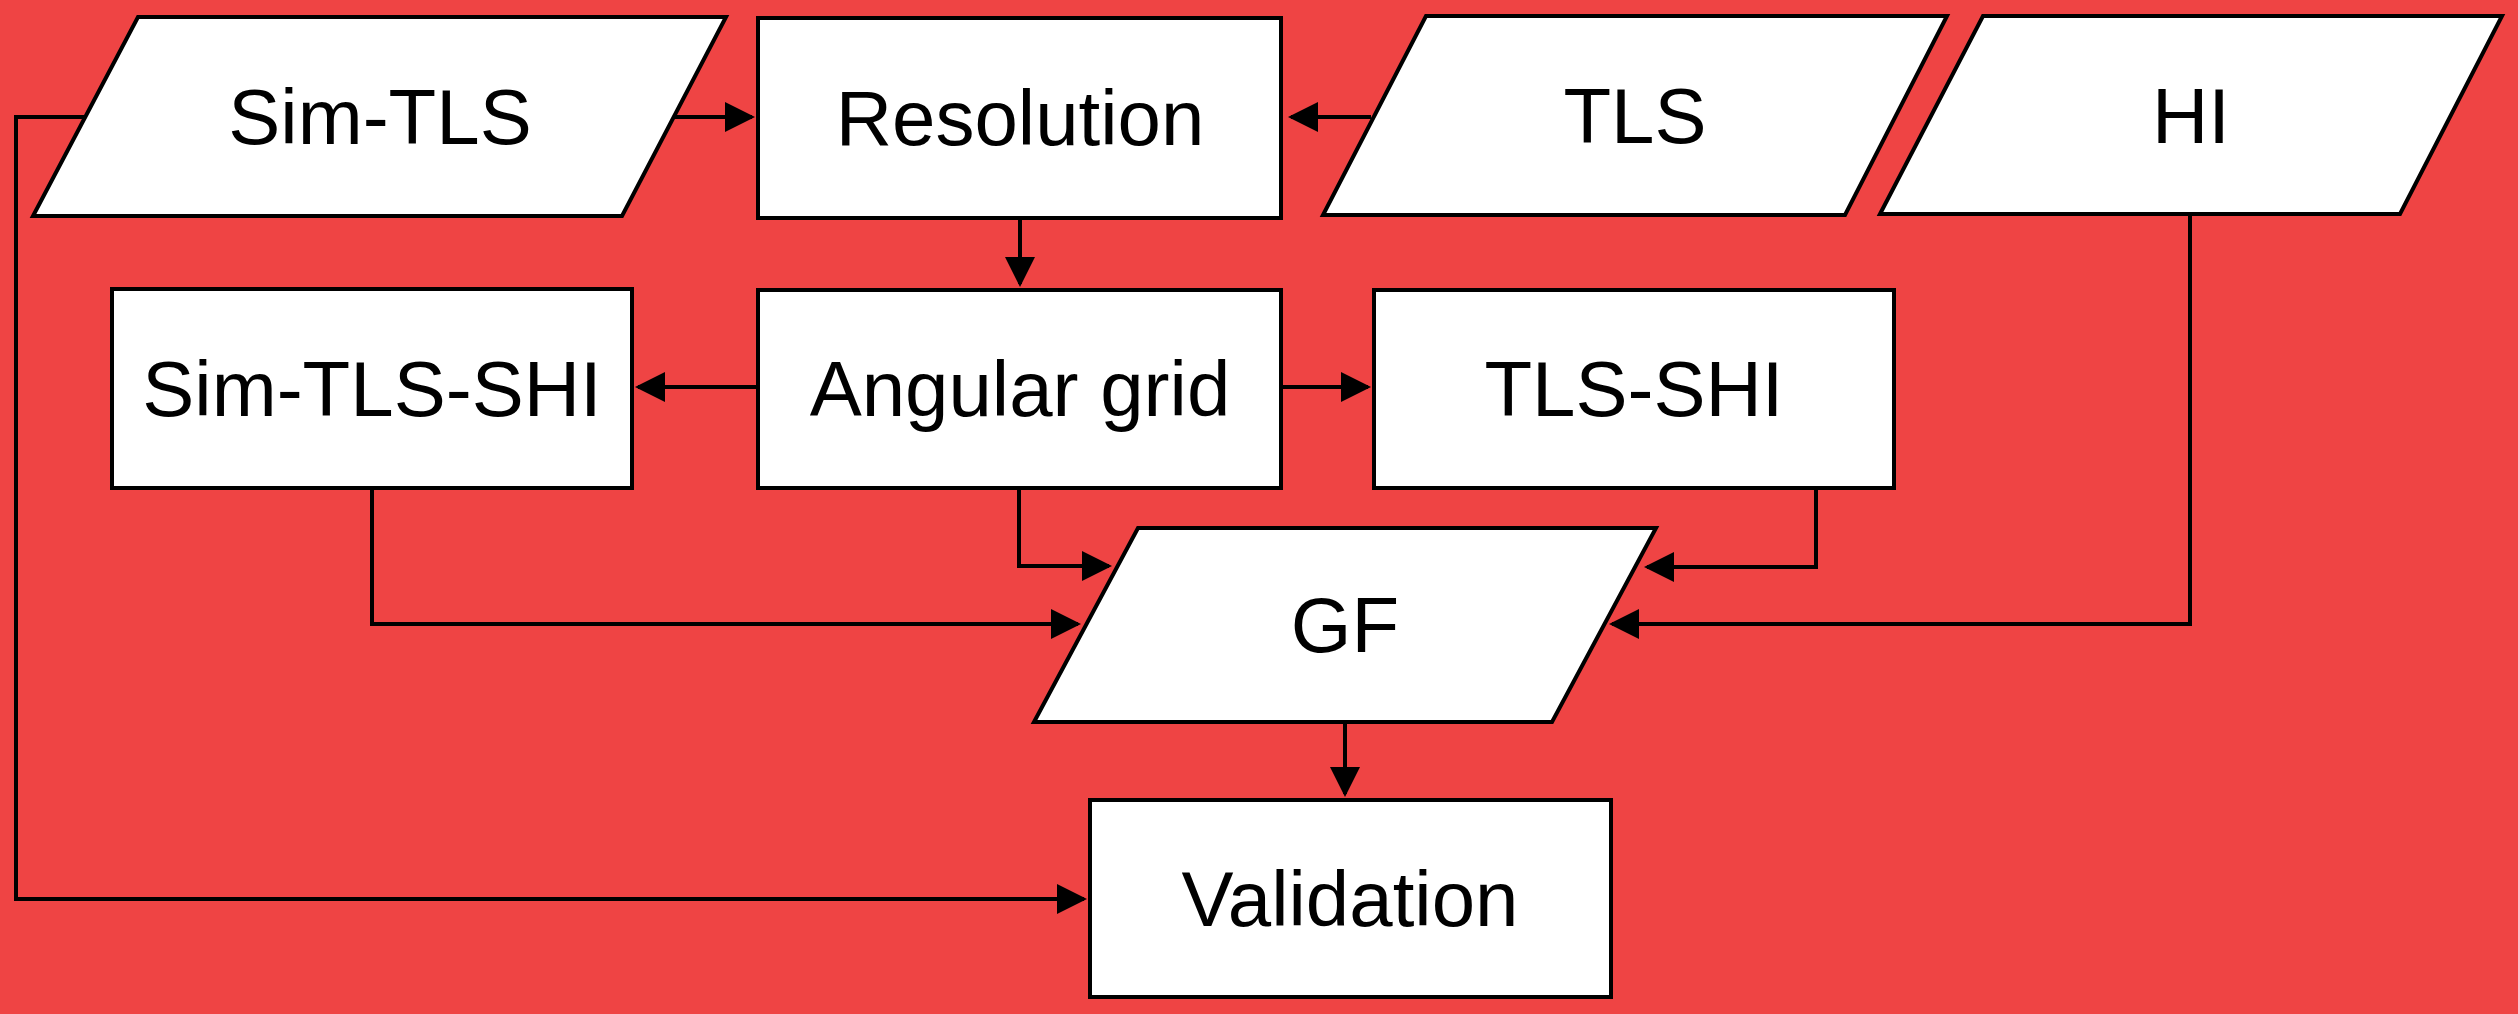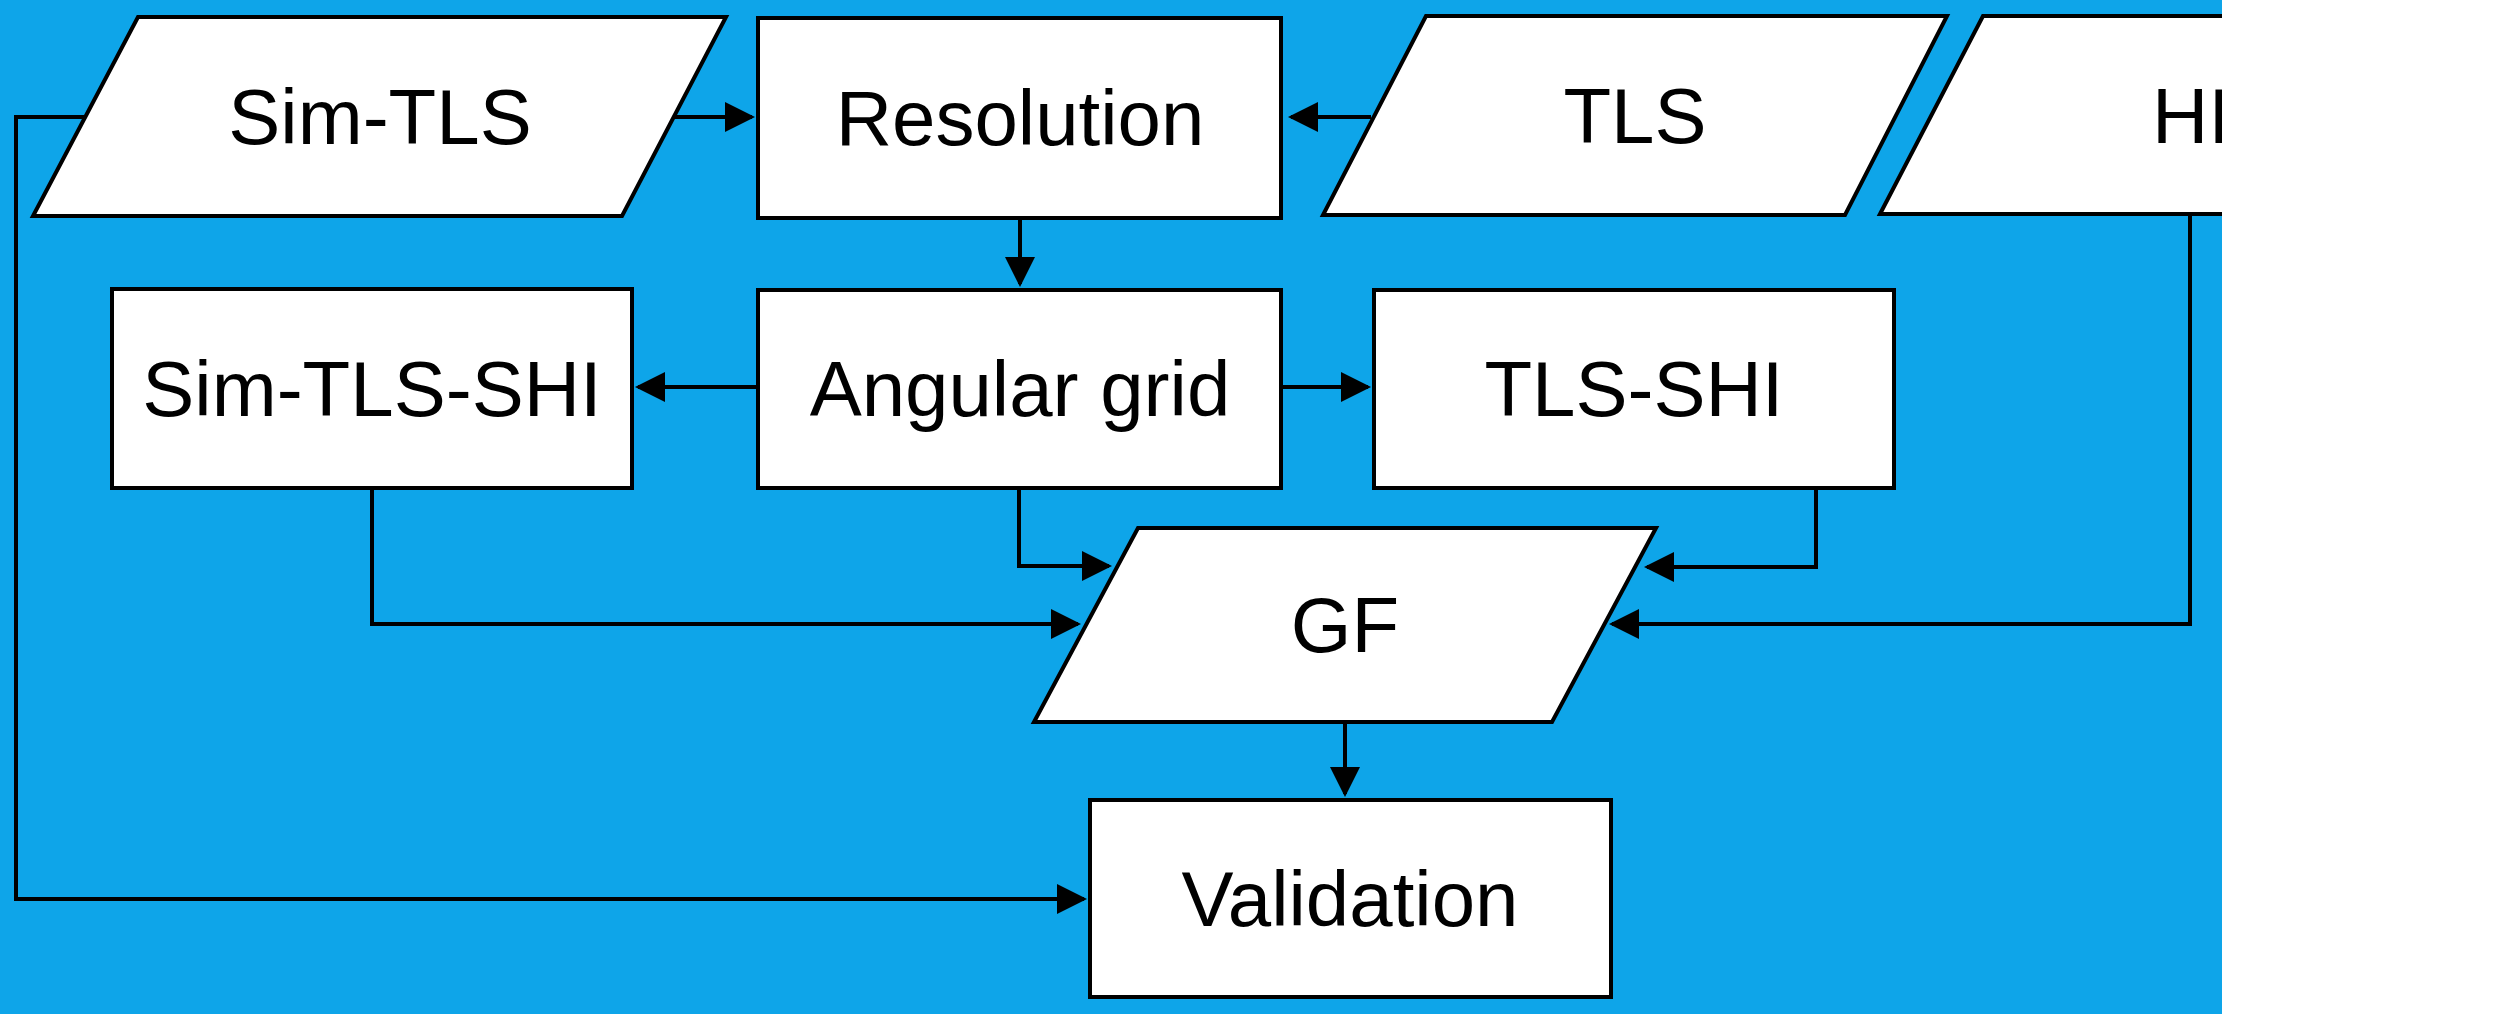--- a/index.html
+++ b/index.html
@@ -2,23 +2,23 @@
 <html><head>
 <meta charset="utf-8">
 <style>
   html, body {
     margin: 0;
     padding: 0;
     background: #ffffff;
   }
   .diagram-canvas {
     position: relative;
-    width: 2222px;
+    width: 2518px;
     height: 1014px;
-    background: #0ea5e9;
+    background: #ef4444;
     overflow: hidden;
   }
   svg { display: block; }
   .node-shape {
     fill: #ffffff;
     stroke: #000000;
     stroke-width: 4;
   }
   .edge {
     fill: none;

